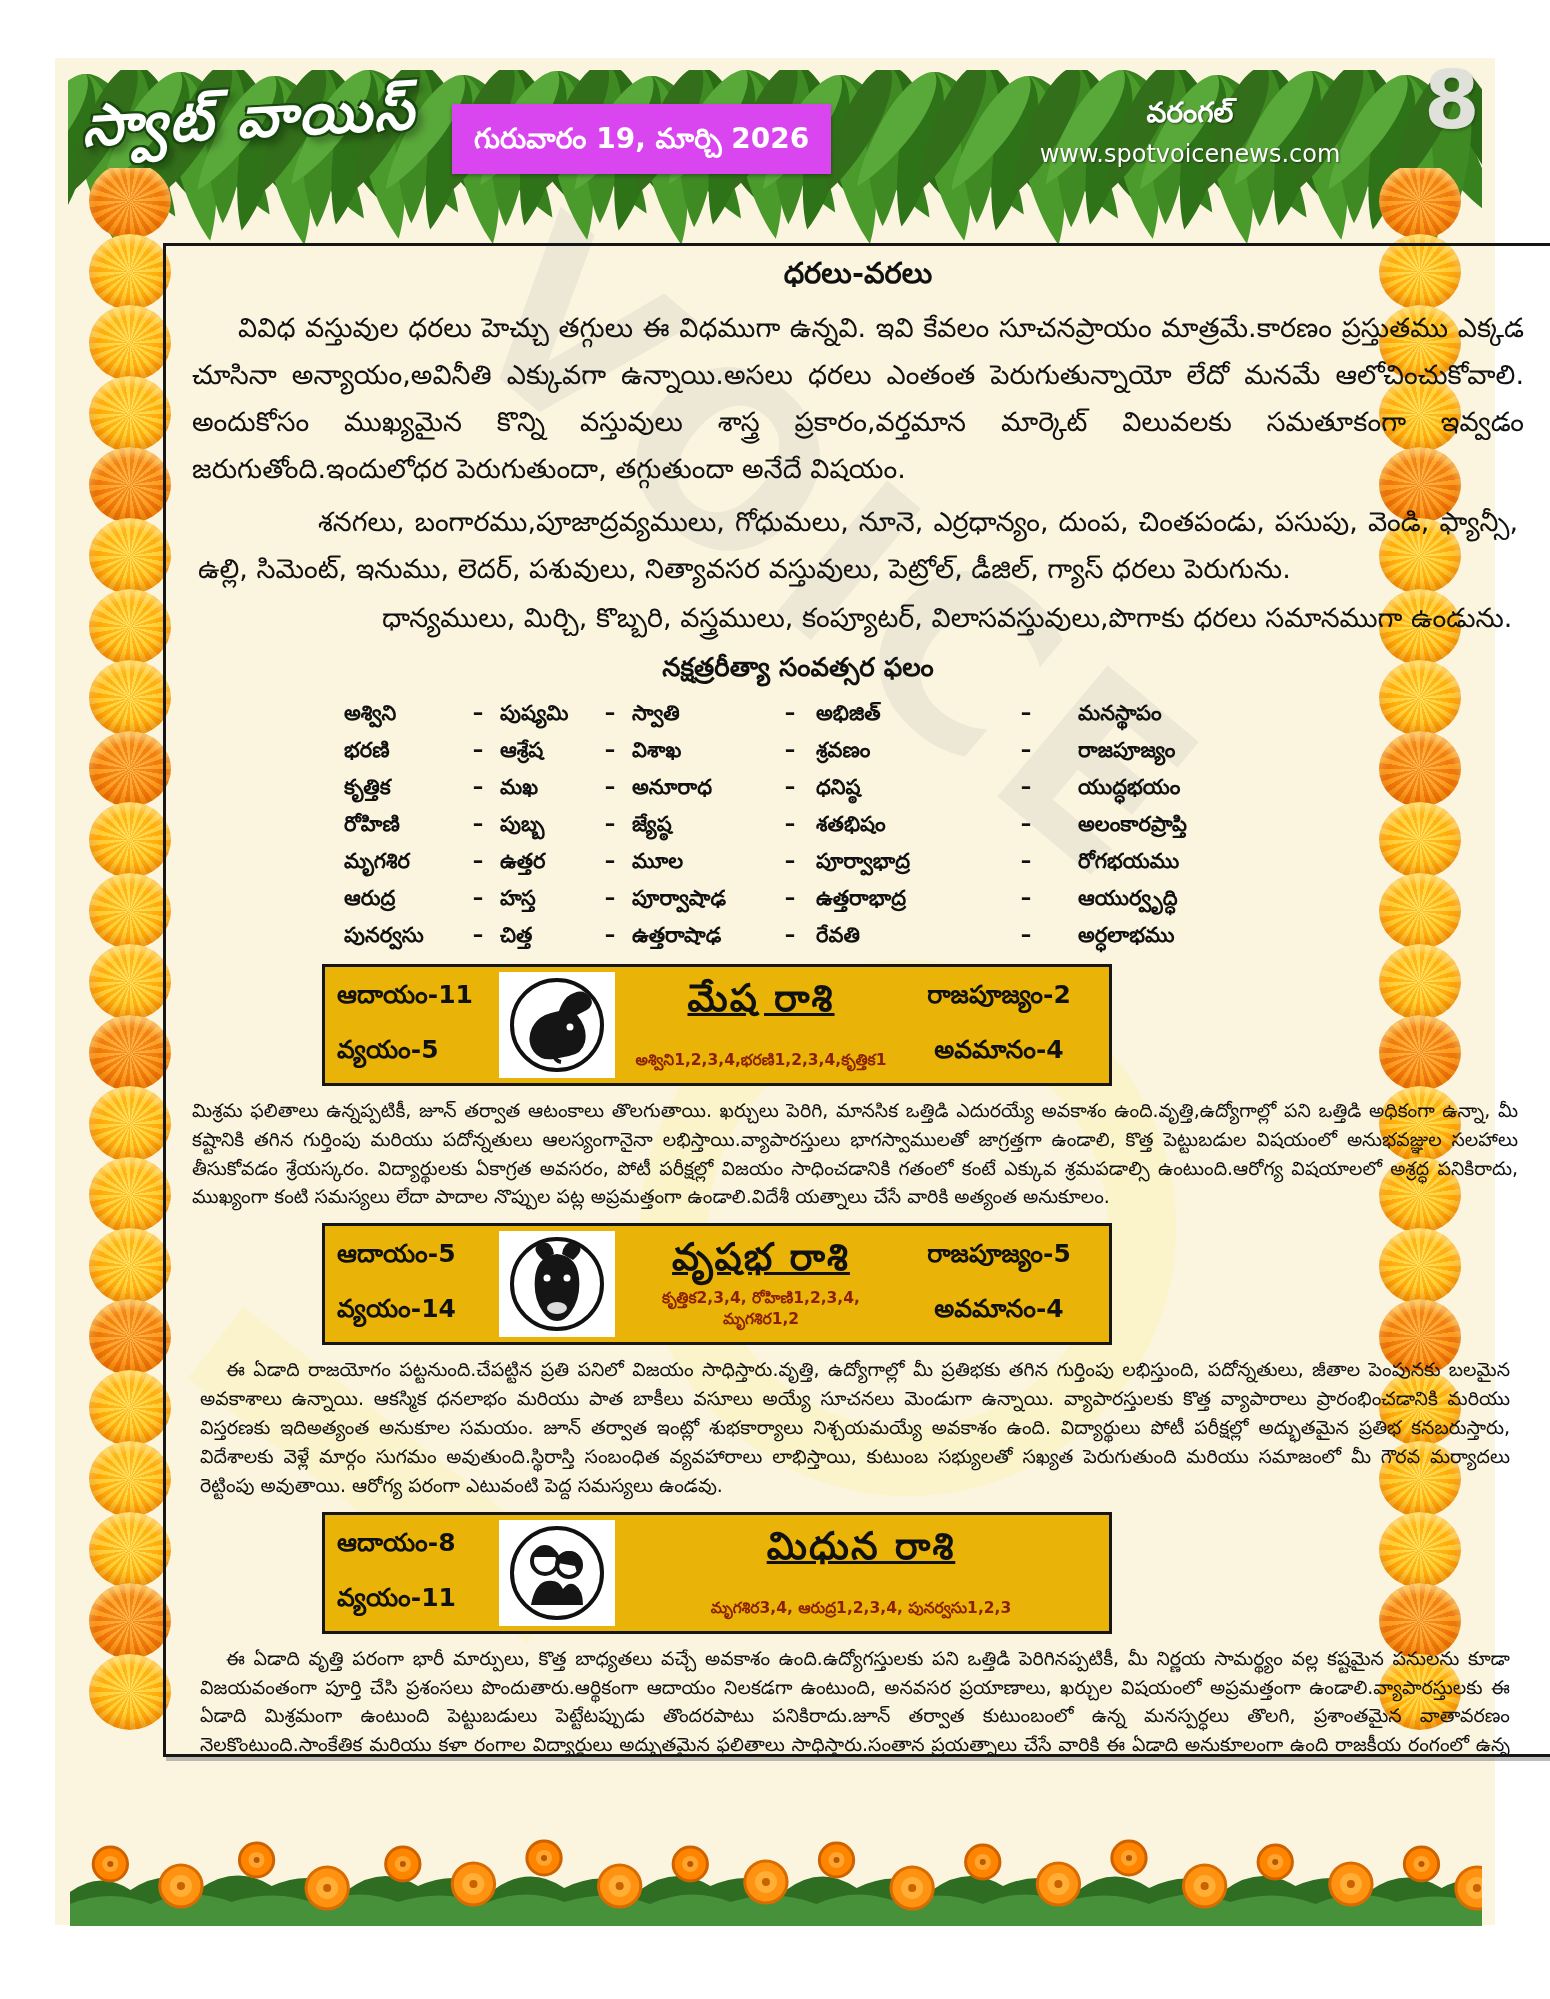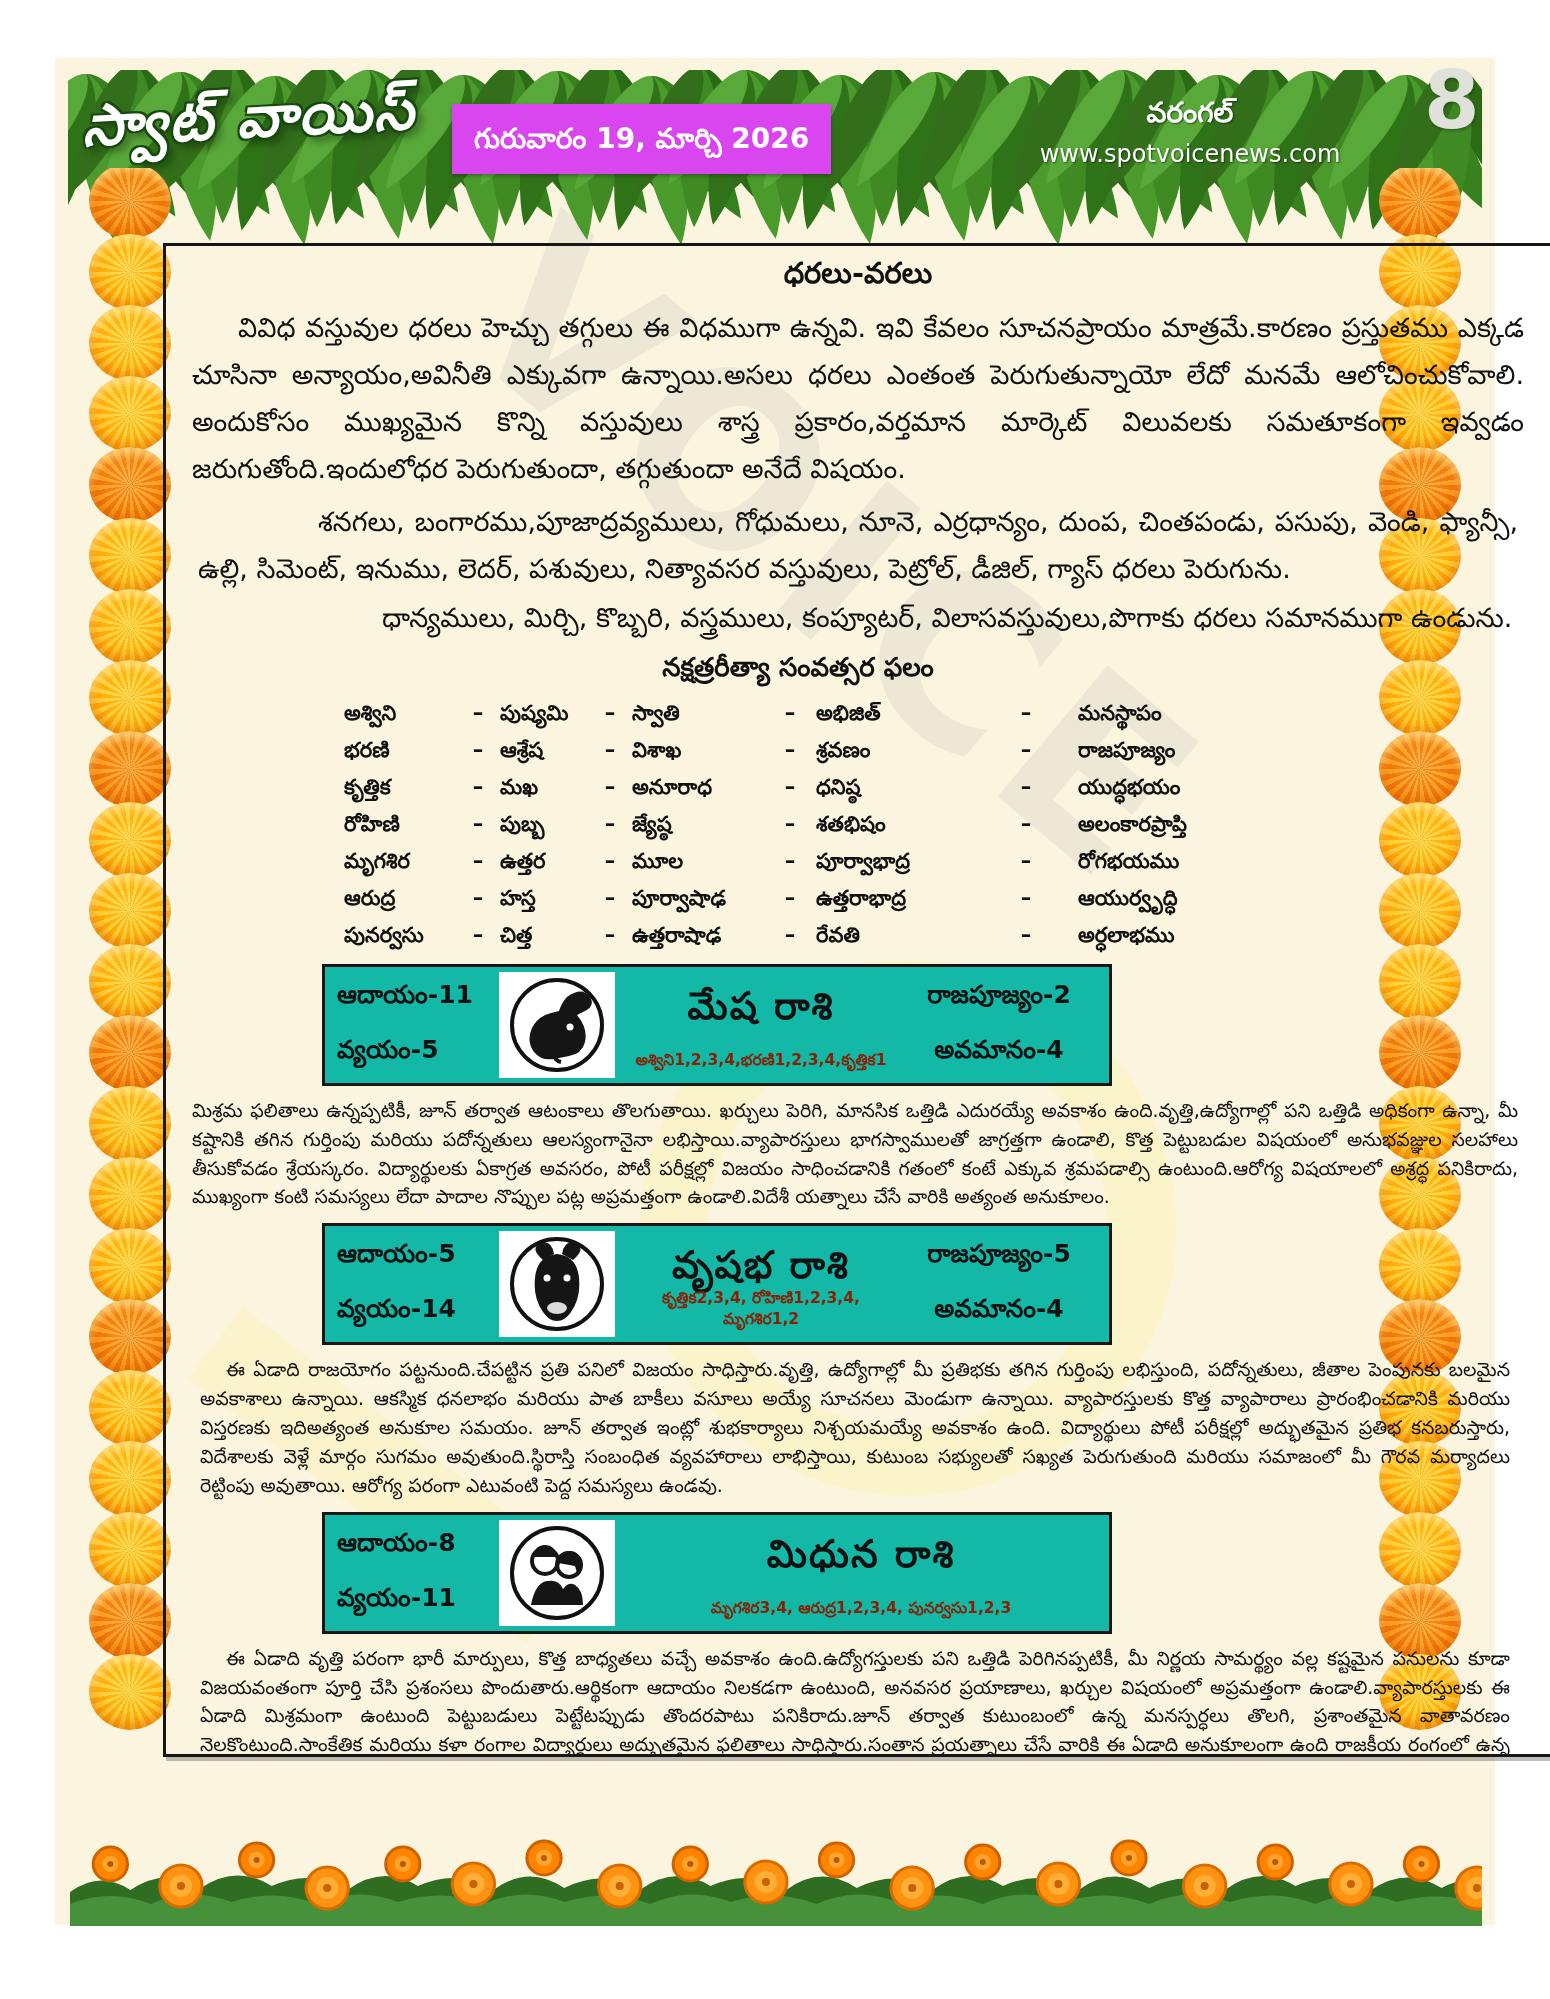--- a/index.html
+++ b/index.html
@@ -56,31 +56,31 @@
   .p1{text-indent:46px;}
   .p2{text-indent:120px;padding:0 6px;margin-top:6px;}
   .p3{text-indent:190px;margin-top:0;}
   .nktitle{text-align:center;font-size:26px;font-weight:800;margin:10px 120px 12px 0;}
   .nktable{margin-left:152px;}
   .nkrow{display:grid;grid-template-columns:112px 44px 88px 44px 132px 52px 158px 104px 1fr;
         font-size:21px;font-weight:600;margin-bottom:8px;white-space:nowrap;}
   .nkrow .d{text-align:center;}
 
   
-  .zbox{margin:12px 0 0 130px;width:790px;height:122px;background:#14b8a6;border:3px solid #161616;
+  .zbox{margin:12px 0 0 130px;width:790px;height:122px;background:#eab308;border:3px solid #161616;
         box-sizing:border-box;display:flex;align-items:stretch;padding:5px 12px;}
   .zcol{display:flex;flex-direction:column;justify-content:space-between;padding:8px 0;
         font-size:25px;font-weight:800;}
   .zleft{width:152px;}
   .zright{width:196px;align-items:center;padding-left:4px;}
   .zimg{width:116px;height:106px;background:#ffffff;margin:0 10px;display:flex;align-items:center;
         justify-content:center;flex:0 0 auto;}
   .zimg svg{width:100px;height:100px;}
   .zmid{flex:1;position:relative;text-align:center;}
-  .zname{font-size:38px;font-weight:800;margin-top:12px;letter-spacing:2px;}
+  .zname{font-size:38px;font-weight:800;margin-top:4px;letter-spacing:2px;text-decoration:underline;}
   .zstars{position:absolute;bottom:6px;left:0;right:0;font-size:15.5px;font-weight:700;color:#8a1f04;}
   .zpara{font-size:19px;line-height:1.52;text-align:justify;margin:10px 6px 0 0;font-weight:400;}
   .zpara.ind{text-indent:26px;padding:0 8px;}
 
   
   .flowerstrip{position:absolute;left:70px;top:1830px;width:1412px;height:96px;}
   .flowerstrip svg{width:100%;height:100%;display:block;}
 </style>
 </head>
 <body>

